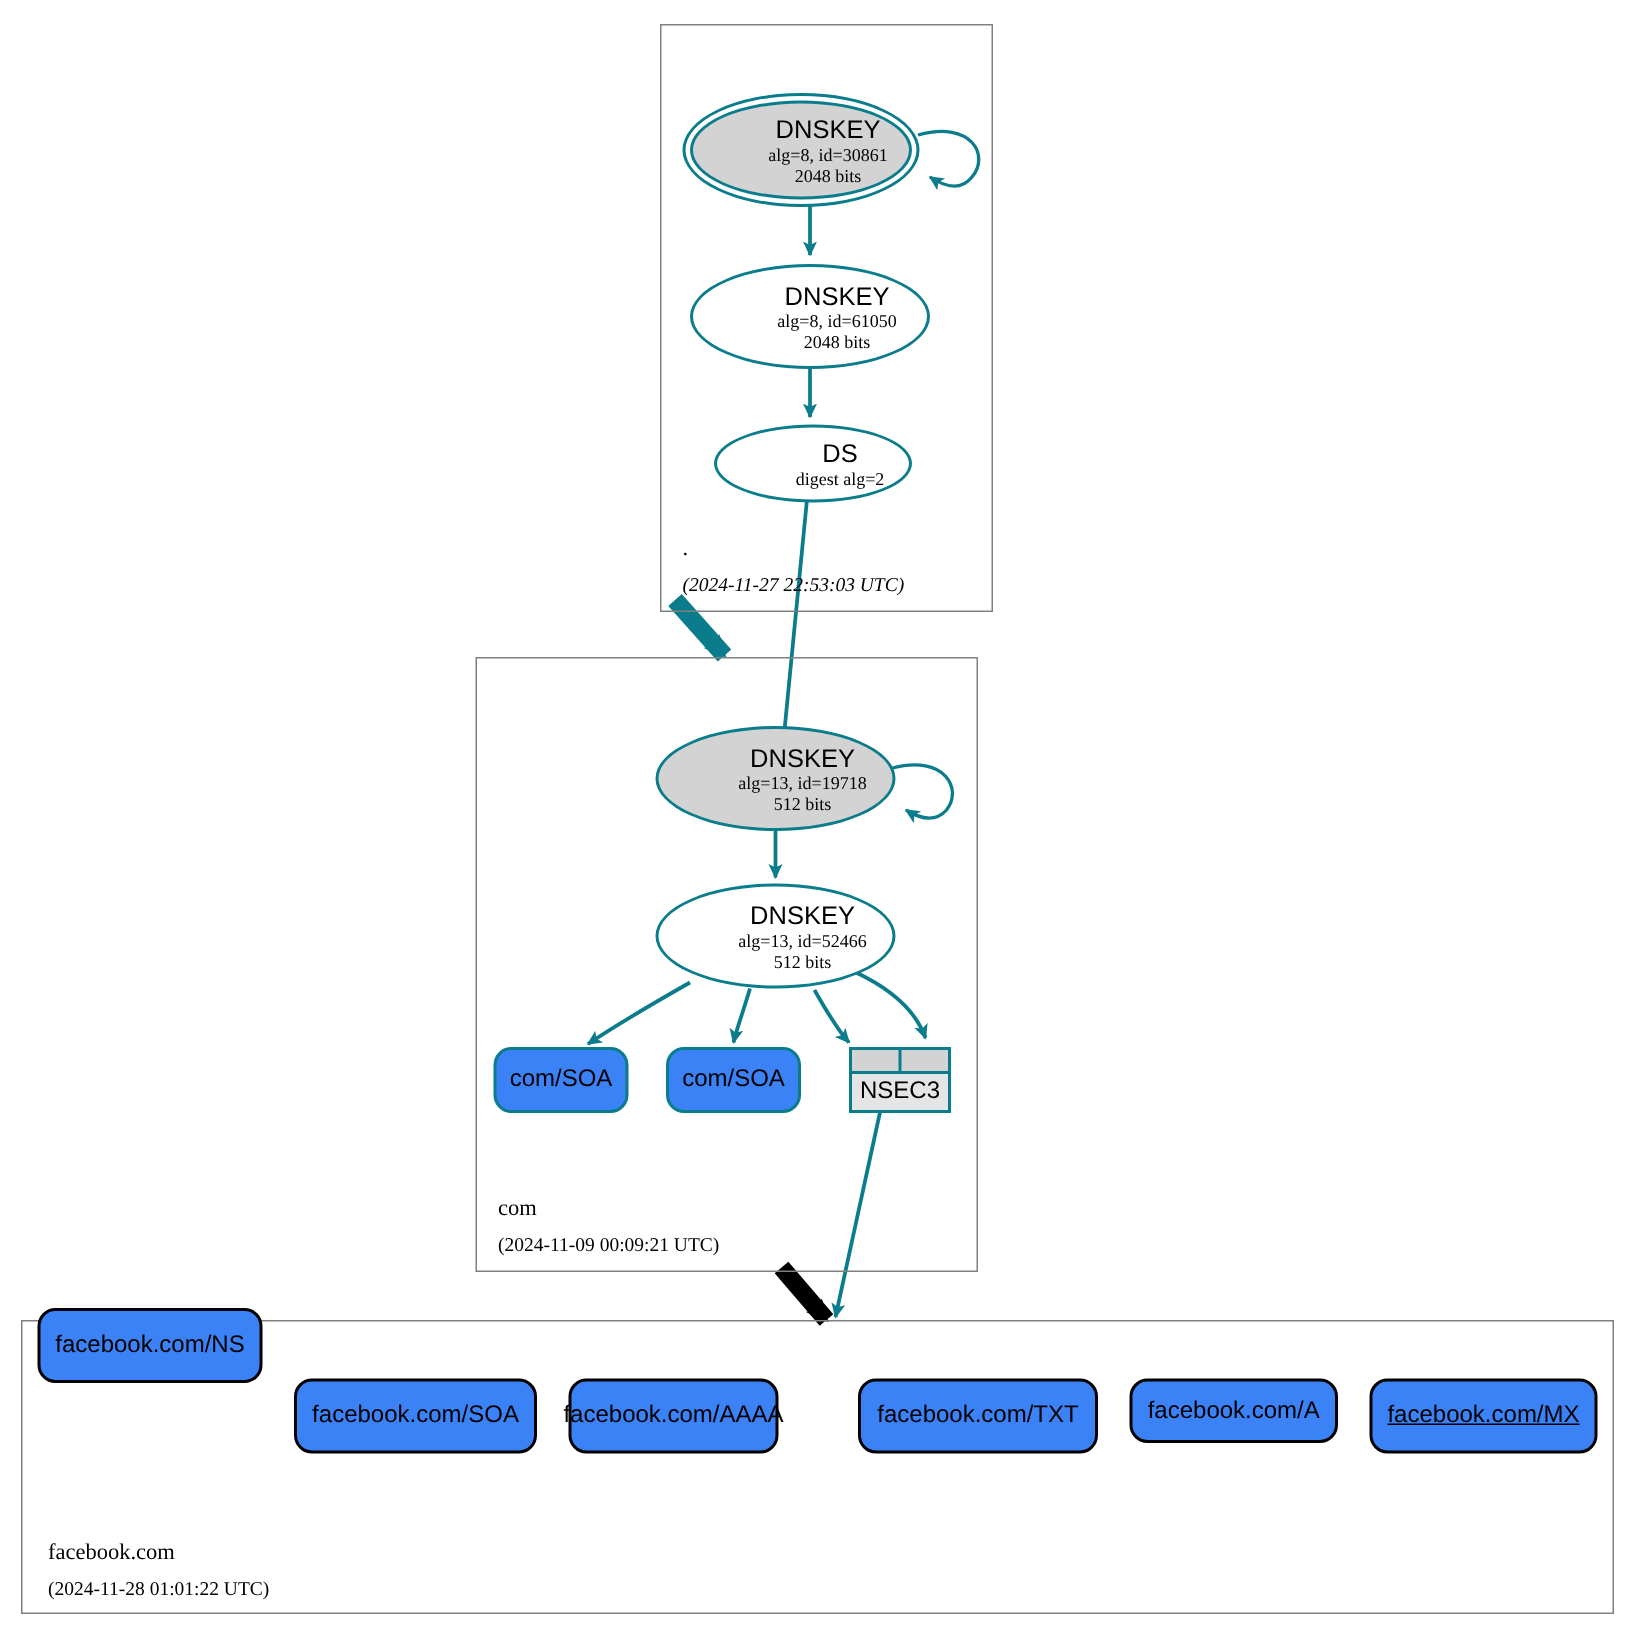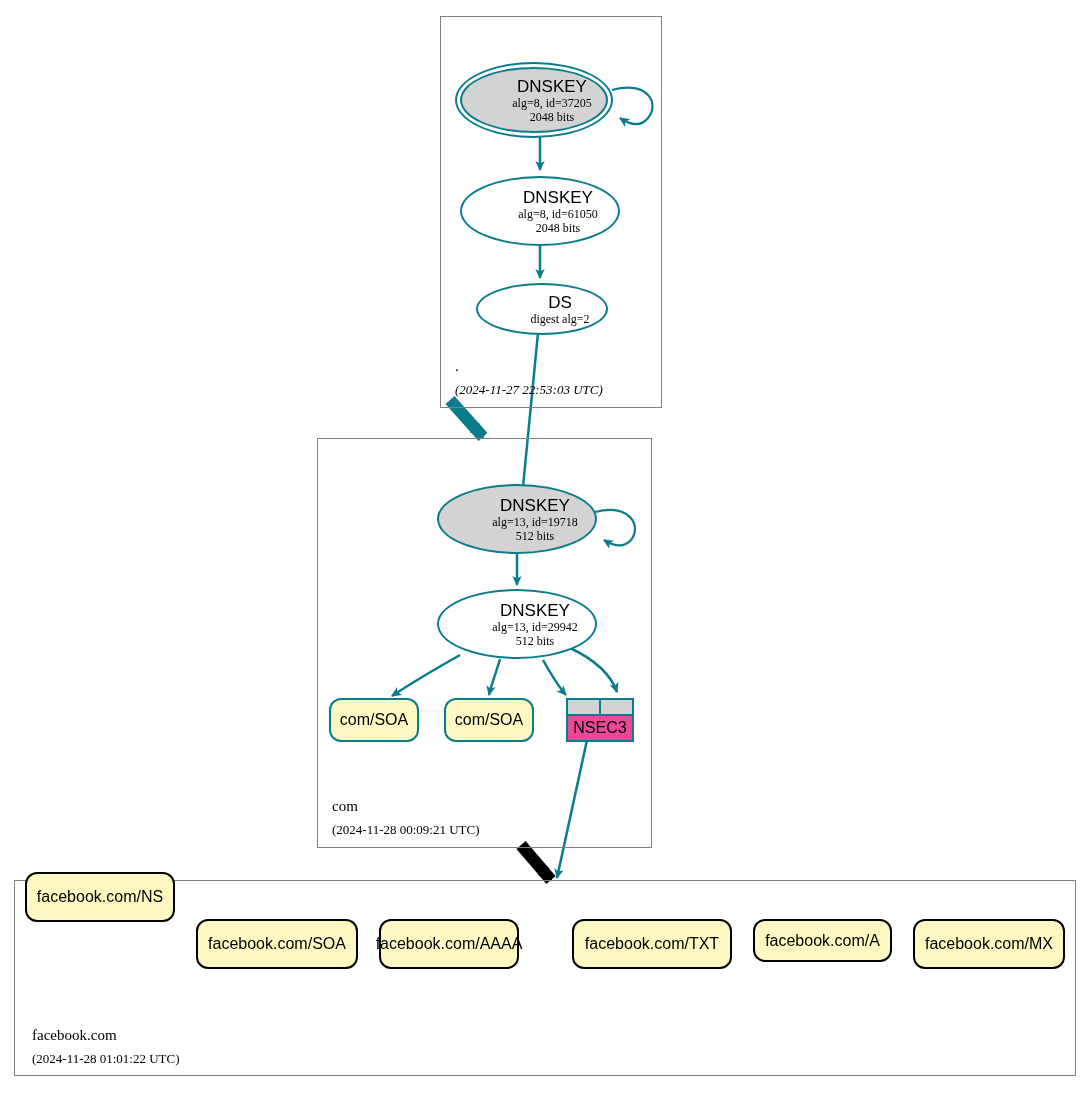--- a/index.html
+++ b/index.html
@@ -70,30 +70,30 @@
   .ksk-outer {
     position: absolute;
     border: 2px solid #0a7c8c;
     border-radius: 50%;
     background: transparent;
     box-sizing: border-box;
   }
   .rr-node {
     border: 2px solid #0a7c8c;
     border-radius: 12px;
-    background: #fef9c3;
+    background: #3b82f6;
     font-size: 16px;
   }
   .rr-node.plain {
     border: 2px solid #000000;
   }
   .nsec-node {
     position: absolute;
     border: 2px solid #0a7c8c;
-    background: #ec4899;
+    background: #e5e5e5;
     box-sizing: border-box;
     display: flex;
     flex-direction: column;
   }
   .nsec-head {
     display: flex;
     flex: 0 0 14px;
     border-bottom: 2px solid #0a7c8c;
   }
   .nsec-cell {
@@ -156,21 +156,21 @@
   <path d="M 587,740 L 557,878" fill="none" stroke="#0a7c8c" stroke-width="2.5" marker-end="url(#ah-teal)"></path>
 
   <path d="M 521,845 L 551,880" fill="none" stroke="#000000" stroke-width="12" marker-end="url(#ah-black-big)"></path>
 </svg>
 
 <div class="zone-box" style="left:440px; top:16px; width:222px; height:392px;"></div>
 
 <div class="ksk-outer" style="left:455px; top:62px; width:158px; height:76px;"></div>
 <div class="node ellipse-node secure-key" style="left:460px; top:67px; width:148px; height:66px;">
   <div class="title">DNSKEY</div>
-  <div class="sub">alg=8, id=37205</div>
+  <div class="sub">alg=8, id=30861</div>
   <div class="sub">2048 bits</div>
 </div>
 
 <div class="node ellipse-node" style="left:460px; top:176px; width:160px; height:70px;">
   <div class="title">DNSKEY</div>
   <div class="sub">alg=8, id=61050</div>
   <div class="sub">2048 bits</div>
 </div>
 
 <div class="node ellipse-node" style="left:476px; top:283px; width:132px; height:52px;">
@@ -184,42 +184,42 @@
 <div class="zone-box" style="left:317px; top:438px; width:335px; height:410px;"></div>
 
 <div class="node ellipse-node secure-key" style="left:437px; top:484px; width:160px; height:70px;">
   <div class="title">DNSKEY</div>
   <div class="sub">alg=13, id=19718</div>
   <div class="sub">512 bits</div>
 </div>
 
 <div class="node ellipse-node" style="left:437px; top:589px; width:160px; height:70px;">
   <div class="title">DNSKEY</div>
-  <div class="sub">alg=13, id=29942</div>
+  <div class="sub">alg=13, id=52466</div>
   <div class="sub">512 bits</div>
 </div>
 
 <div class="node rr-node" style="left:329px; top:698px; width:90px; height:44px;">
   <span>com/SOA</span>
 </div>
 
 <div class="node rr-node" style="left:444px; top:698px; width:90px; height:44px;">
   <span>com/SOA</span>
 </div>
 
 <div class="nsec-node" style="left:566px; top:698px; width:68px; height:44px;">
   <div class="nsec-head">
     <div class="nsec-cell"></div>
     <div class="nsec-cell"></div>
   </div>
   <div class="nsec-body">NSEC3</div>
 </div>
 
 <div class="zone-label zone-name" style="left:332px; top:798px;">com</div>
-<div class="zone-label zone-time" style="left:332px; top:822px;">(2024-11-28 00:09:21 UTC)</div>
+<div class="zone-label zone-time" style="left:332px; top:822px;">(2024-11-09 00:09:21 UTC)</div>
 
 <div class="zone-box" style="left:14px; top:880px; width:1062px; height:196px;"></div>
 
 <div class="node rr-node plain" style="left:25px; top:872px; width:150px; height:50px;">
   <span>facebook.com/NS</span>
 </div>
 
 <div class="node rr-node plain" style="left:196px; top:919px; width:162px; height:50px;">
   <span>facebook.com/SOA</span>
 </div>
@@ -229,18 +229,18 @@
 </div>
 
 <div class="node rr-node plain" style="left:572px; top:919px; width:160px; height:50px;align-items:center;">
   <span>facebook.com/TXT</span>
 </div>
 
 <div class="node rr-node plain" style="left:753px; top:919px; width:139px; height:43px;text-align:center;">
   <span>facebook.com/A</span>
 </div>
 
-<div class="node rr-node plain" style="left:913px; top:919px; width:152px; height:50px;">
+<div class="node rr-node plain" style="left:913px; top:919px; width:152px; height:50px;text-decoration:underline;">
   <span>facebook.com/MX</span>
 </div>
 
 <div class="zone-label zone-name" style="left:32px; top:1027px;">facebook.com</div>
 <div class="zone-label zone-time" style="left:32px; top:1051px;">(2024-11-28 01:01:22 UTC)</div>
 
 </body></html>

